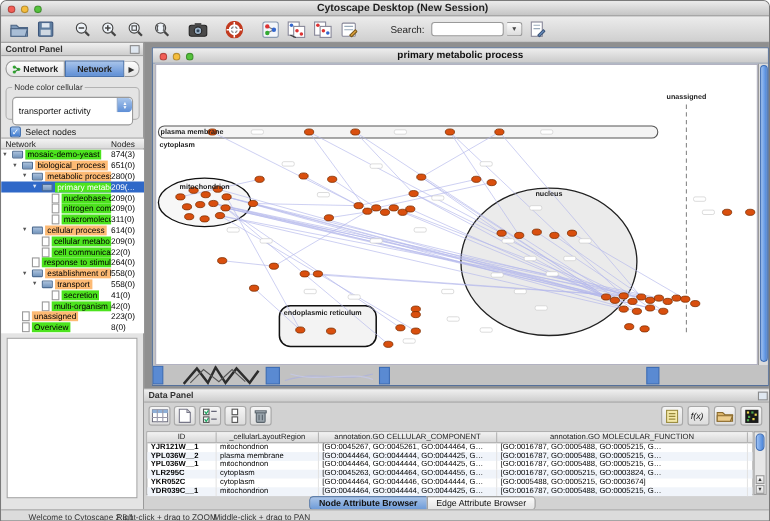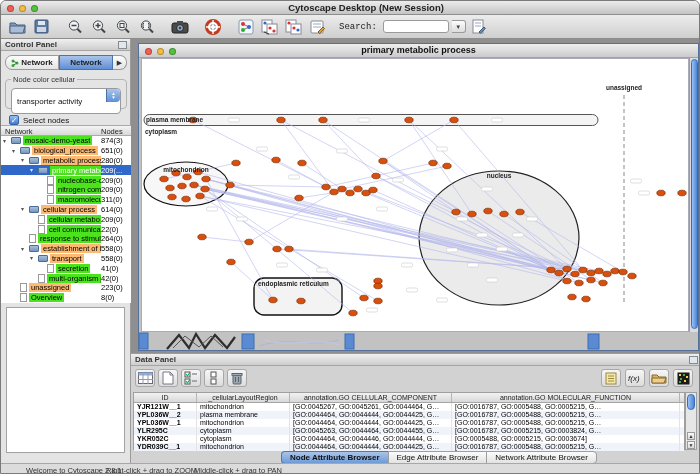--- a/index.html
+++ b/index.html
@@ -12,21 +12,21 @@
   #titlebar .title{position:absolute;left:0;right:0;top:1px;text-align:center;
     font-size:9.5px;font-weight:bold;color:#222;padding-left:30px;}
   .lights{position:absolute;left:6px;top:4px;display:flex;gap:5px;}
   .light{width:7px;height:7px;border-radius:50%;border:1px solid rgba(0,0,0,.25);}
   .light.red{background:#f25e56;} .light.yellow{background:#f5bd3d;} .light.green{background:#55c23c;}
   #toolbar{position:absolute;left:0;top:14px;width:700px;height:24px;
     background:linear-gradient(#ececec,#cfcfcf);border-bottom:1px solid #8d8d8d;
     display:flex;align-items:center;padding:0 6px;gap:3px;}
   .tbtn{width:21px;height:20px;display:flex;align-items:center;justify-content:center;}
   .tsep{width:6px;height:1px;}
-  #search-label{font-size:9px;color:#222;margin:0 3px 0 8px;font-family:Liberation Mono, monospace;}
+  #search-label{font-size:9px;color:#222;margin:0 3px 0 24px;}
   #search-input{width:66px;height:13px;border:1px solid #9a9a9a;border-radius:3px;background:#fff;
     font-size:8px;padding:0 3px;}
   #search-drop{width:14px;height:13px;border:1px solid #9a9a9a;border-left:none;background:linear-gradient(#fdfdfd,#dcdcdc);
     font-size:6px;color:#444;display:flex;align-items:center;justify-content:center;border-radius:0 3px 3px 0;}
   
   #control-panel{position:absolute;left:0;top:38px;width:130px;height:424px;background:#e4e4e4;
     border-right:1px solid #9b9b9b;}
   .panel-title{height:12px;background:linear-gradient(#f0f0f0,#cdcdcd);border-bottom:1px solid #a5a5a5;
     font-size:8px;font-weight:bold;color:#333;display:flex;align-items:center;padding:0 4px;position:relative;}
   .float-ic{position:absolute;right:3px;top:2px;width:9px;height:8px;border:1px solid #8a8a8a;background:#dfe7f0;}
@@ -725,21 +725,20 @@
         </div>
     </div>
     <div id="dp-vscroll">
       <div class="thumb"></div>
       <div class="btn" style="bottom:9px;">▲</div>
       <div class="btn" style="bottom:0;">▼</div>
     </div>
     <div id="dp-tabs">
       <div class="dp-tab sel">Node Attribute Browser</div>
       <div class="dp-tab">Edge Attribute Browser</div>
-      <div class="dp-tab">Network Attribute Browser</div>
     </div>
   </div>
 
   <div id="statusbar">
     <span style="left:25px;">Welcome to Cytoscape 2.8.1</span>
     <span style="left:105px;">Right-click + drag to ZOOM</span>
     <span style="left:193px;">Middle-click + drag to PAN</span>
   </div>
 </div>
 

